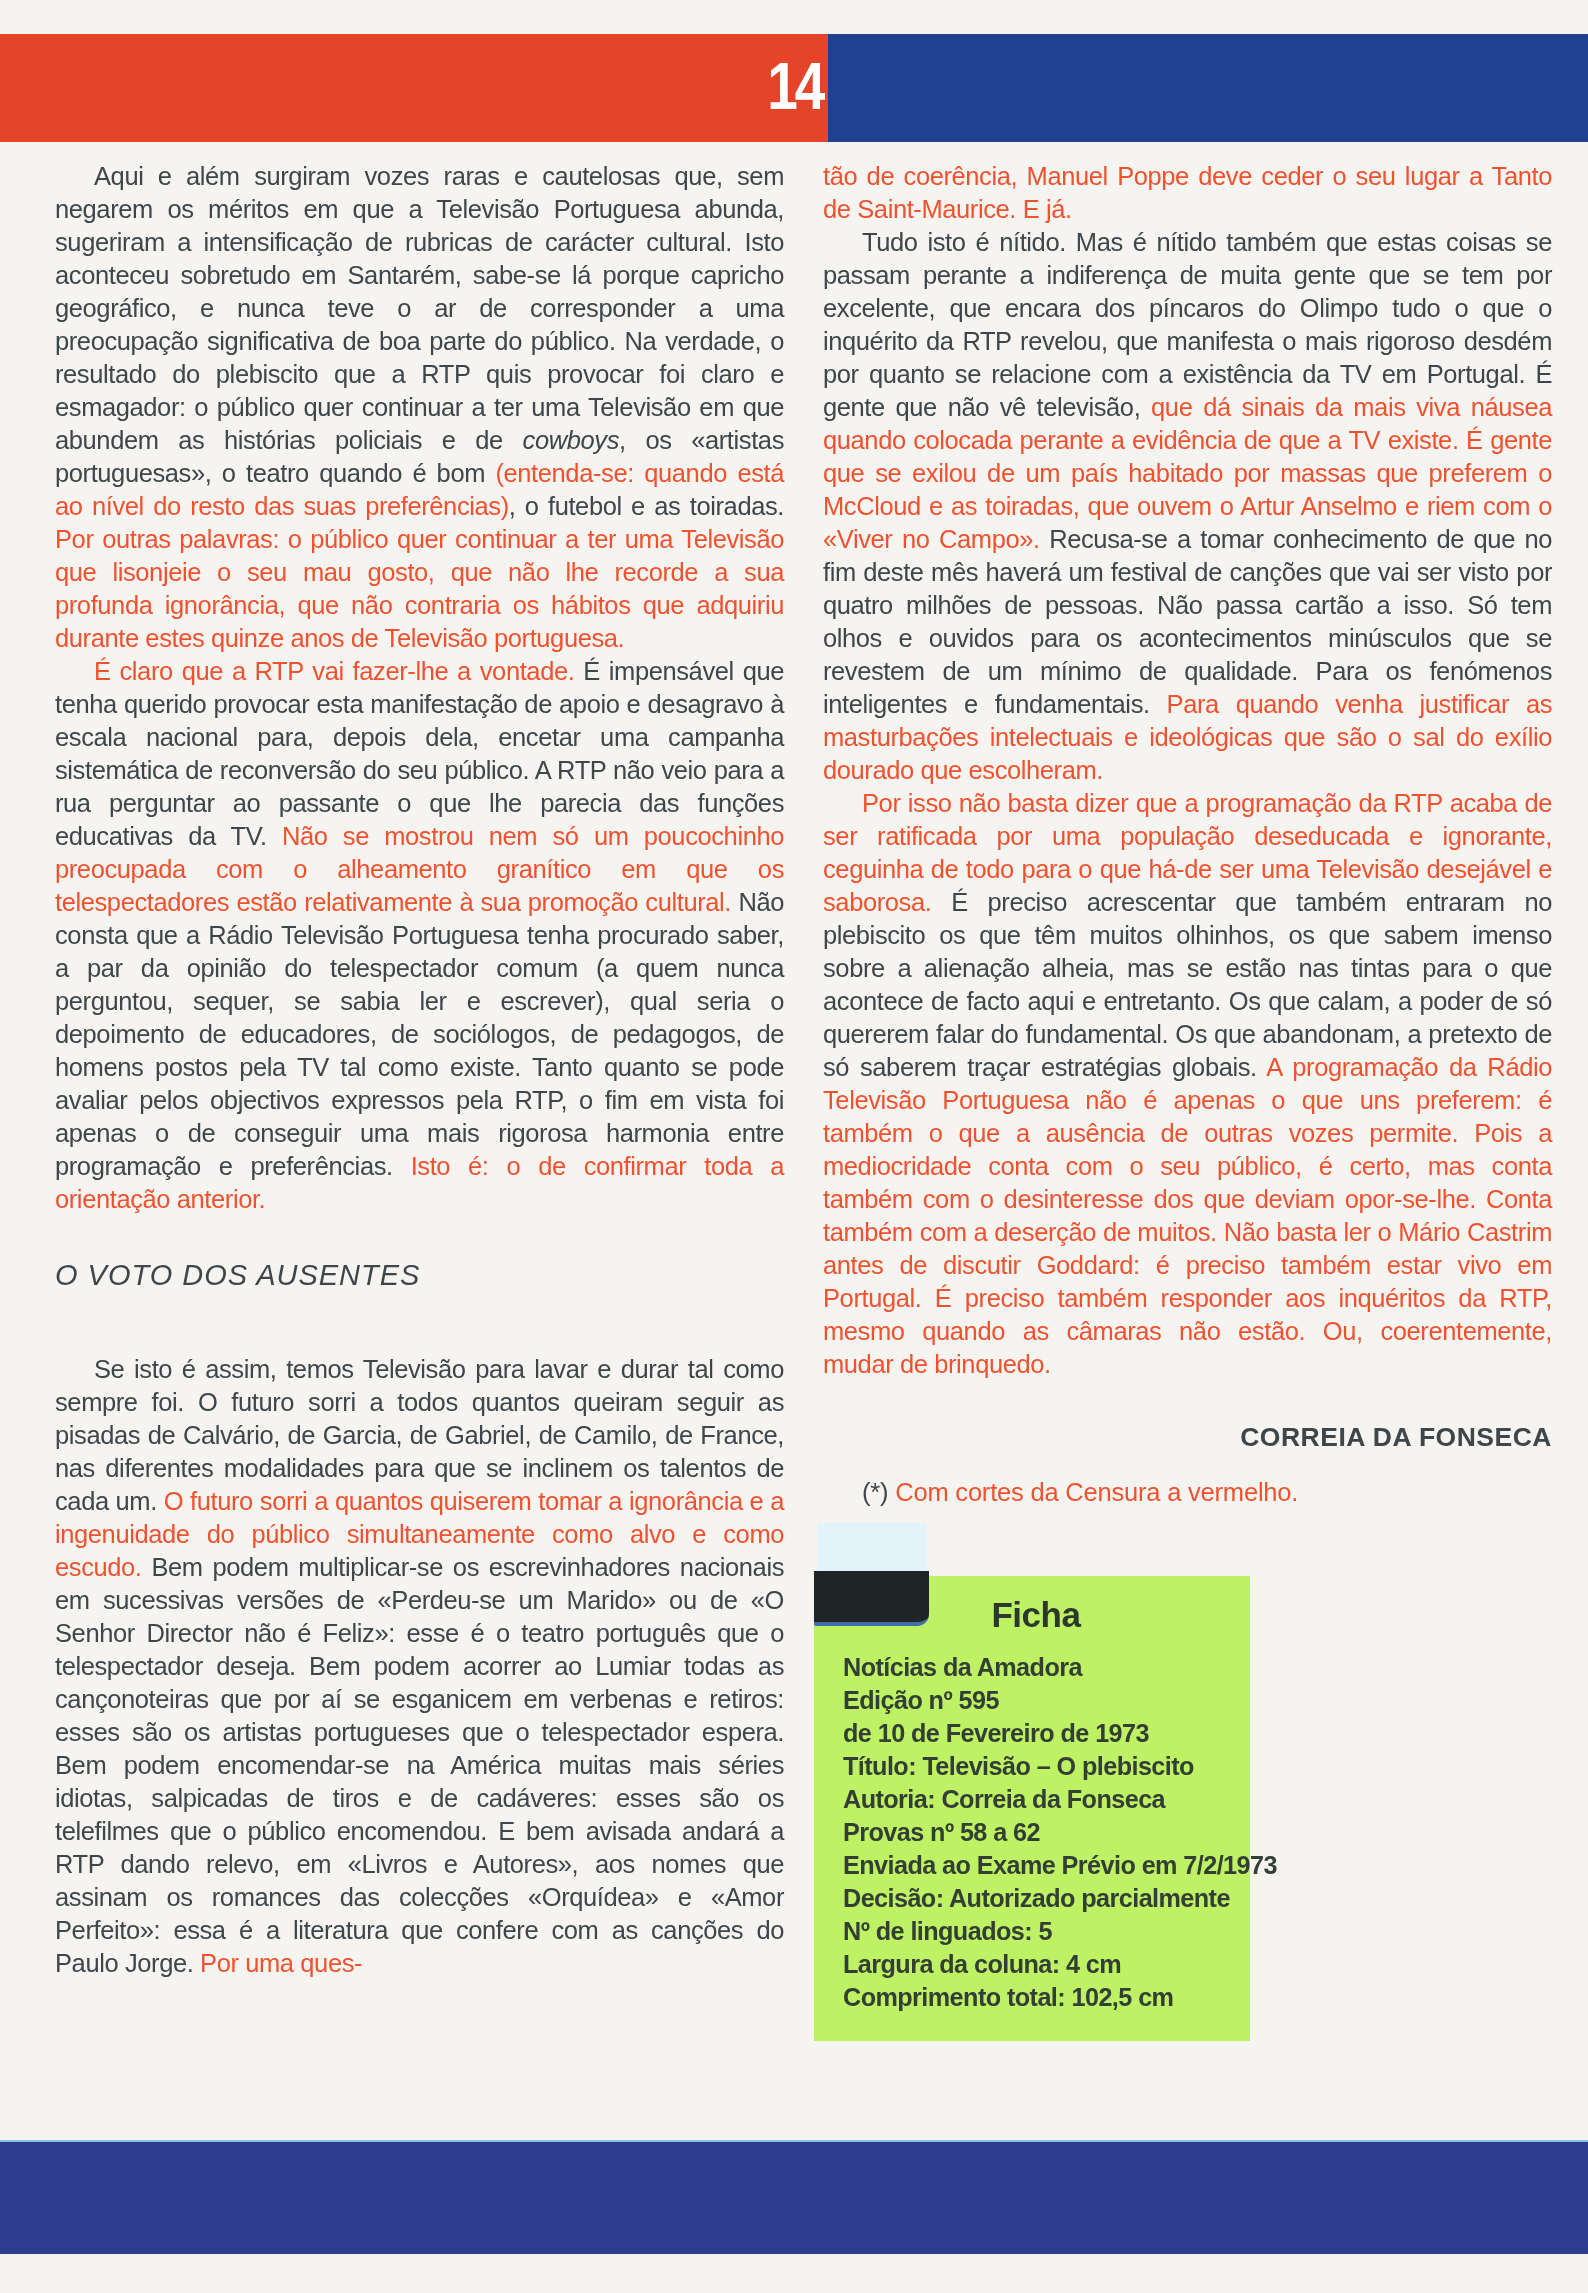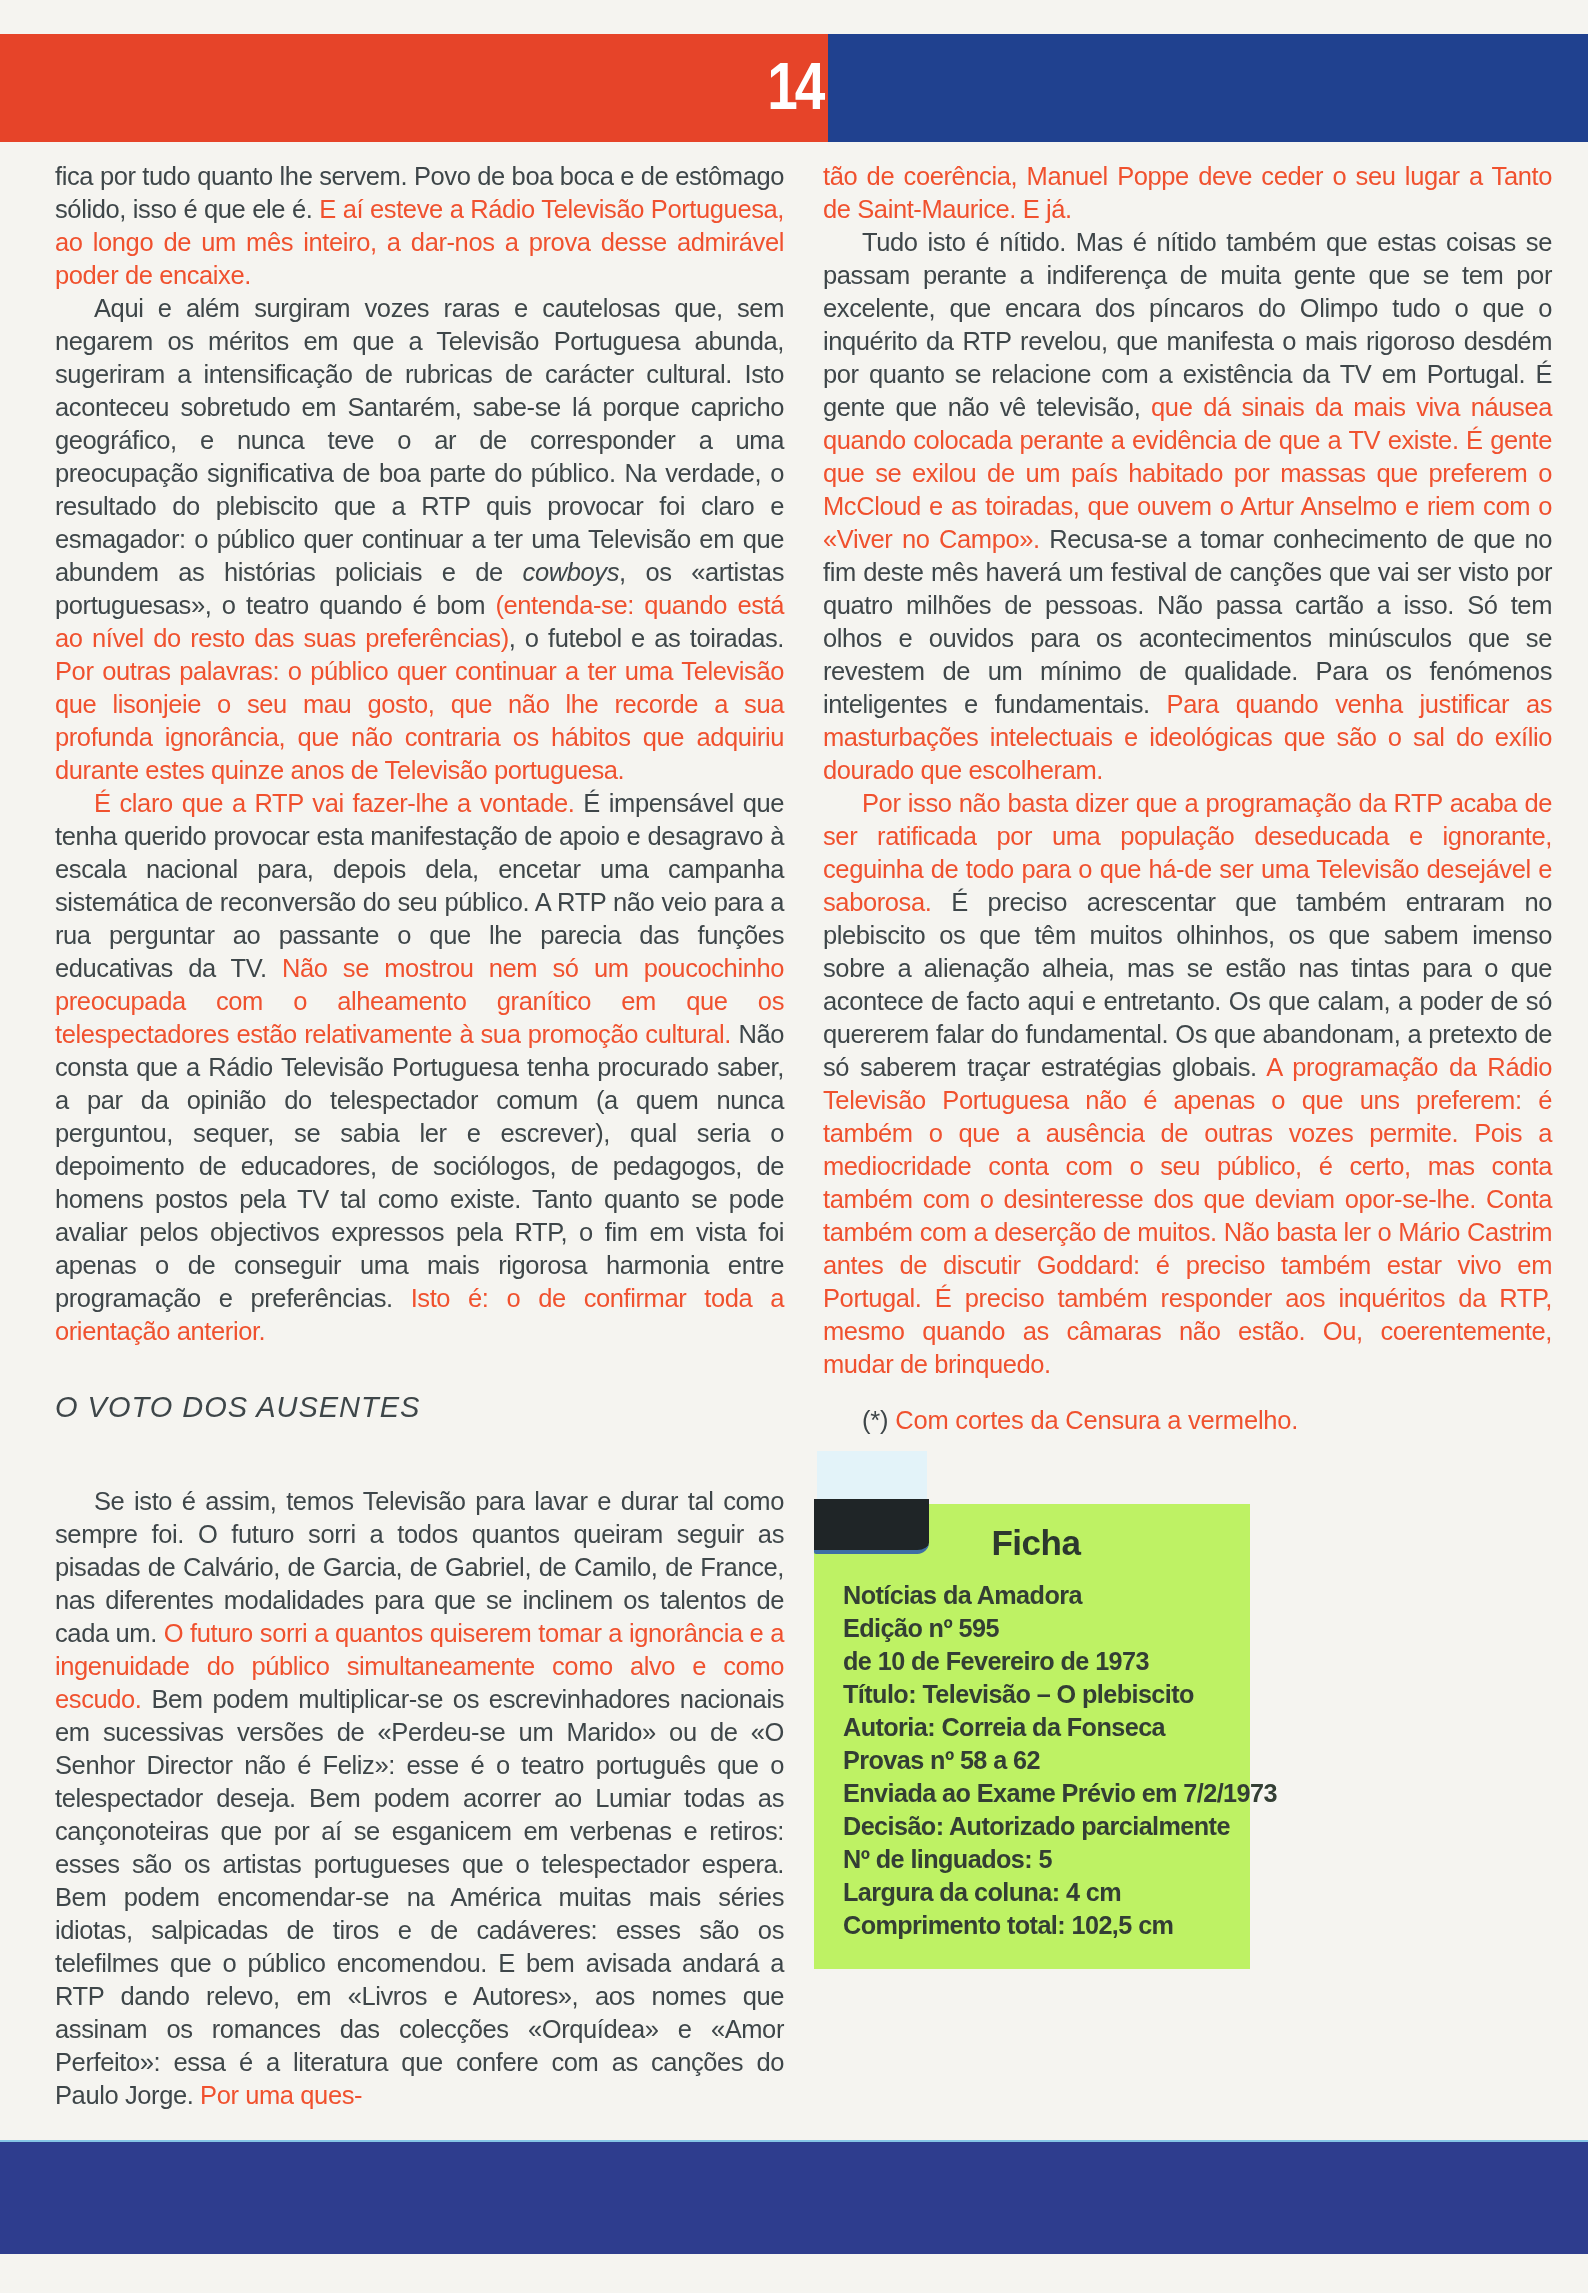--- a/index.html
+++ b/index.html
@@ -143,38 +143,38 @@
 </head>
 <body>
 
 <div class="bar-red"></div>
 <div class="bar-blue"></div>
 <div class="page-number">14</div>
 
 <div class="content">
 
   <div class="col">
-    <p class="body-p"><span>fica por tudo quanto lhe servem. Povo de boa boca e de estômago sólido, isso é que ele é. </span><span class="seg-red">E aí esteve a Rádio Televisão Portuguesa, ao longo de um mês inteiro, a dar-nos a prova desse admirável poder de encaixe.</span></p>
 
     <p class="body-p ind"><span>Aqui e além surgiram vozes raras e cautelosas que, sem negarem os méritos em que a Televisão Portuguesa abunda, sugeriram a intensificação de rubricas de carácter cultural. Isto aconteceu sobretudo em Santarém, sabe-se lá porque capricho geográfico, e nunca teve o ar de corresponder a uma preocupação significativa de boa parte do público. Na verdade, o resultado do plebiscito que a RTP quis provocar foi claro e esmagador: o público quer continuar a ter uma Televisão em que abundem as histórias policiais e de </span><span class="it">cowboys</span><span>, os «artistas portuguesas», o teatro quando é bom </span><span class="seg-red">(entenda-se: quando está ao nível do resto das suas preferências)</span><span>, o futebol e as toiradas. </span><span class="seg-red">Por outras palavras: o público quer continuar a ter uma Televisão que lisonjeie o seu mau gosto, que não lhe recorde a sua profunda ignorância, que não contraria os hábitos que adquiriu durante estes quinze anos de Televisão portuguesa.</span></p>
 
     <p class="body-p ind"><span class="seg-red">É claro que a RTP vai fazer-lhe a vontade. </span><span>É impensável que tenha querido provocar esta manifestação de apoio e desagravo à escala nacional para, depois dela, encetar uma campanha sistemática de reconversão do seu público. A RTP não veio para a rua perguntar ao passante o que lhe parecia das funções educativas da TV. </span><span class="seg-red">Não se mostrou nem só um poucochinho preocupada com o alheamento granítico em que os telespectadores estão relativamente à sua promoção cultural. </span><span>Não consta que a Rádio Televisão Portuguesa tenha procurado saber, a par da opinião do telespectador comum (a quem nunca perguntou, sequer, se sabia ler e escrever), qual seria o depoimento de educadores, de sociólogos, de pedagogos, de homens postos pela TV tal como existe. Tanto quanto se pode avaliar pelos objectivos expressos pela RTP, o fim em vista foi apenas o de conseguir uma mais rigorosa harmonia entre programação e preferências. </span><span class="seg-red">Isto é: o de confirmar toda a orientação anterior.</span></p>
 
     <h2 class="section-heading">O VOTO DOS AUSENTES</h2>
 
     <p class="body-p ind"><span>Se isto é assim, temos Televisão para lavar e durar tal como sempre foi. O futuro sorri a todos quantos queiram seguir as pisadas de Calvário, de Garcia, de Gabriel, de Camilo, de France, nas diferentes modalidades para que se inclinem os talentos de cada um. </span><span class="seg-red">O futuro sorri a quantos quiserem tomar a ignorância e a ingenuidade do público simultaneamente como alvo e como escudo. </span><span>Bem podem multiplicar-se os escrevinhadores nacionais em sucessivas versões de «Perdeu-se um Marido» ou de «O Senhor Director não é Feliz»: esse é o teatro português que o telespectador deseja. Bem podem acorrer ao Lumiar todas as cançonoteiras que por aí se esganicem em verbenas e retiros: esses são os artistas portugueses que o telespectador espera. Bem podem encomendar-se na América muitas mais séries idiotas, salpicadas de tiros e de cadáveres: esses são os telefilmes que o público encomendou. E bem avisada andará a RTP dando relevo, em «Livros e Autores», aos nomes que assinam os romances das colecções «Orquídea» e «Amor Perfeito»: essa é a literatura que confere com as canções do Paulo Jorge. </span><span class="seg-red">Por uma ques-</span></p>
   </div>
 
   <div class="col">
     <p class="body-p"><span class="seg-red">tão de coerência, Manuel Poppe deve ceder o seu lugar a Tanto de Saint-Maurice. E já.</span></p>
 
     <p class="body-p ind"><span>Tudo isto é nítido. Mas é nítido também que estas coisas se passam perante a indiferença de muita gente que se tem por excelente, que encara dos píncaros do Olimpo tudo o que o inquérito da RTP revelou, que manifesta o mais rigoroso desdém por quanto se relacione com a existência da TV em Portugal. É gente que não vê televisão, </span><span class="seg-red">que dá sinais da mais viva náusea quando colocada perante a evidência de que a TV existe. É gente que se exilou de um país habitado por massas que preferem o McCloud e as toiradas, que ouvem o Artur Anselmo e riem com o «Viver no Campo». </span><span>Recusa-se a tomar conhecimento de que no fim deste mês haverá um festival de canções que vai ser visto por quatro milhões de pessoas. Não passa cartão a isso. Só tem olhos e ouvidos para os acontecimentos minúsculos que se revestem de um mínimo de qualidade. Para os fenómenos inteligentes e fundamentais. </span><span class="seg-red">Para quando venha justificar as masturbações intelectuais e ideológicas que são o sal do exílio dourado que escolheram.</span></p>
 
     <p class="body-p ind"><span class="seg-red">Por isso não basta dizer que a programação da RTP acaba de ser ratificada por uma população deseducada e ignorante, ceguinha de todo para o que há-de ser uma Televisão desejável e saborosa. </span><span>É preciso acrescentar que também entraram no plebiscito os que têm muitos olhinhos, os que sabem imenso sobre a alienação alheia, mas se estão nas tintas para o que acontece de facto aqui e entretanto. Os que calam, a poder de só quererem falar do fundamental. Os que abandonam, a pretexto de só saberem traçar estratégias globais. </span><span class="seg-red">A programação da Rádio Televisão Portuguesa não é apenas o que uns preferem: é também o que a ausência de outras vozes permite. Pois a mediocridade conta com o seu público, é certo, mas conta também com o desinteresse dos que deviam opor-se-lhe. Conta também com a deserção de muitos. Não basta ler o Mário Castrim antes de discutir Goddard: é preciso também estar vivo em Portugal. É preciso também responder aos inquéritos da RTP, mesmo quando as câmaras não estão. Ou, coerentemente, mudar de brinquedo.</span></p>
 
+    <div class="byline">CORREIA DA FONSECA</div>
 
     <div class="footnote"><span>(*) </span><span class="seg-red">Com cortes da Censura a vermelho.</span></div>
 
     <div class="ficha-wrap">
       <div class="cyan-block"></div>
       <div class="black-block"></div>
       <div class="ficha-box">
         <div class="ficha-title">Ficha</div>
         <div class="ficha-line">Notícias da Amadora</div>
         <div class="ficha-line">Edição nº 595</div>

